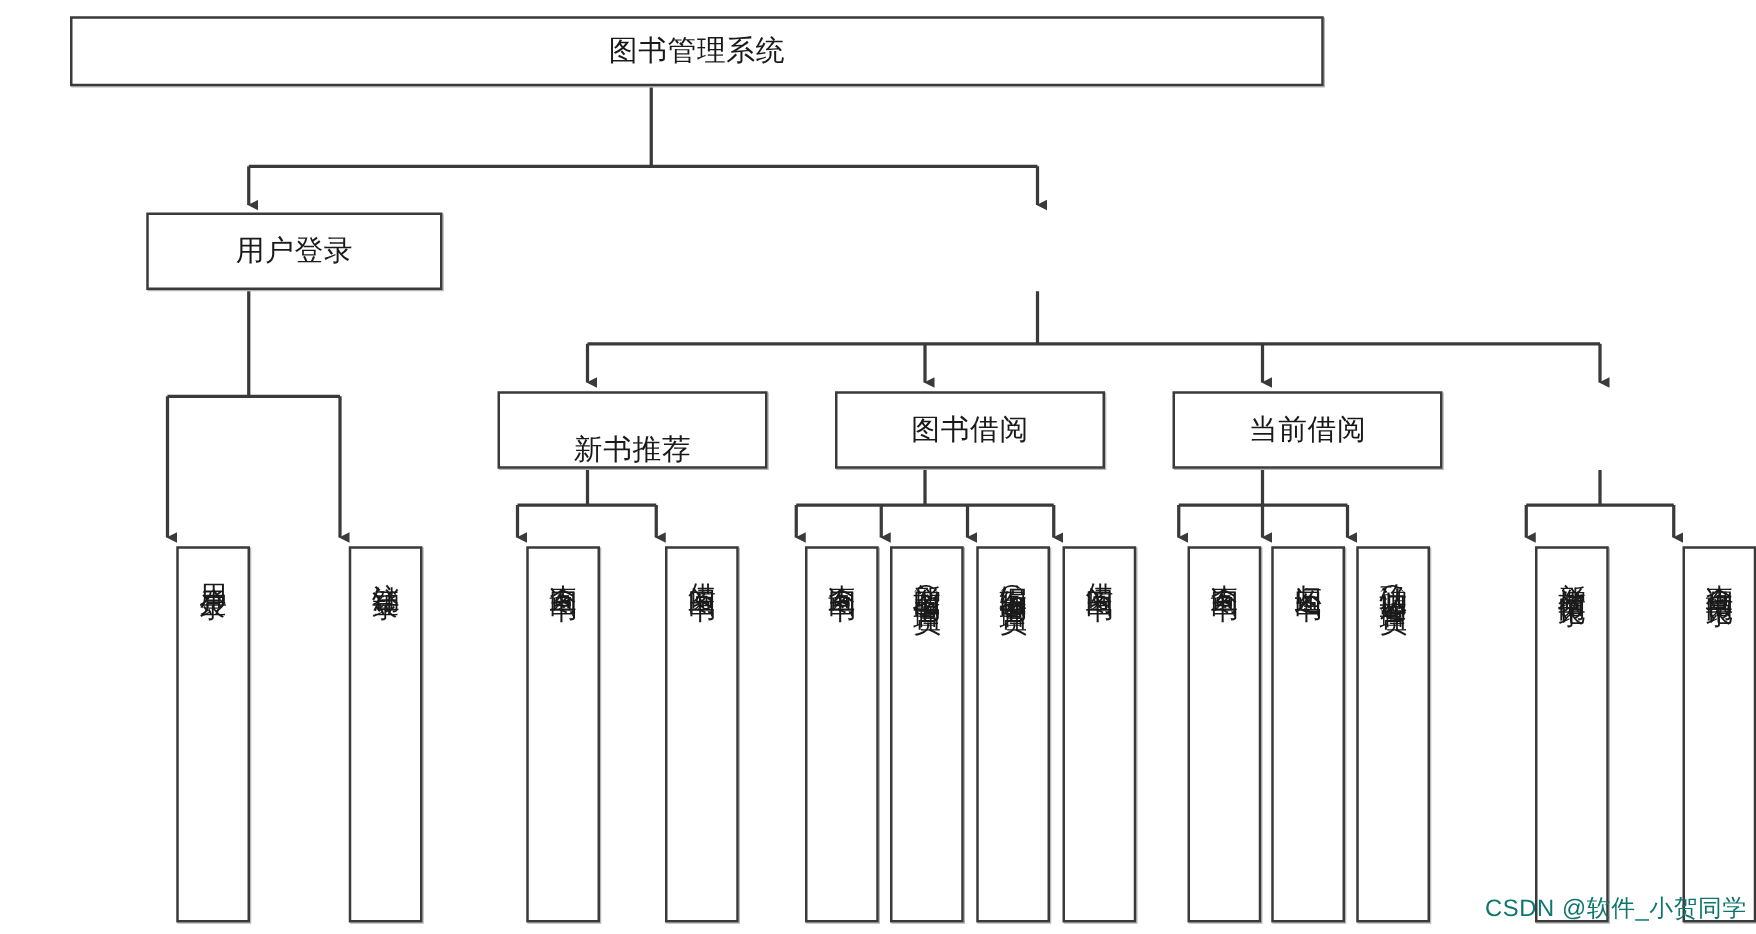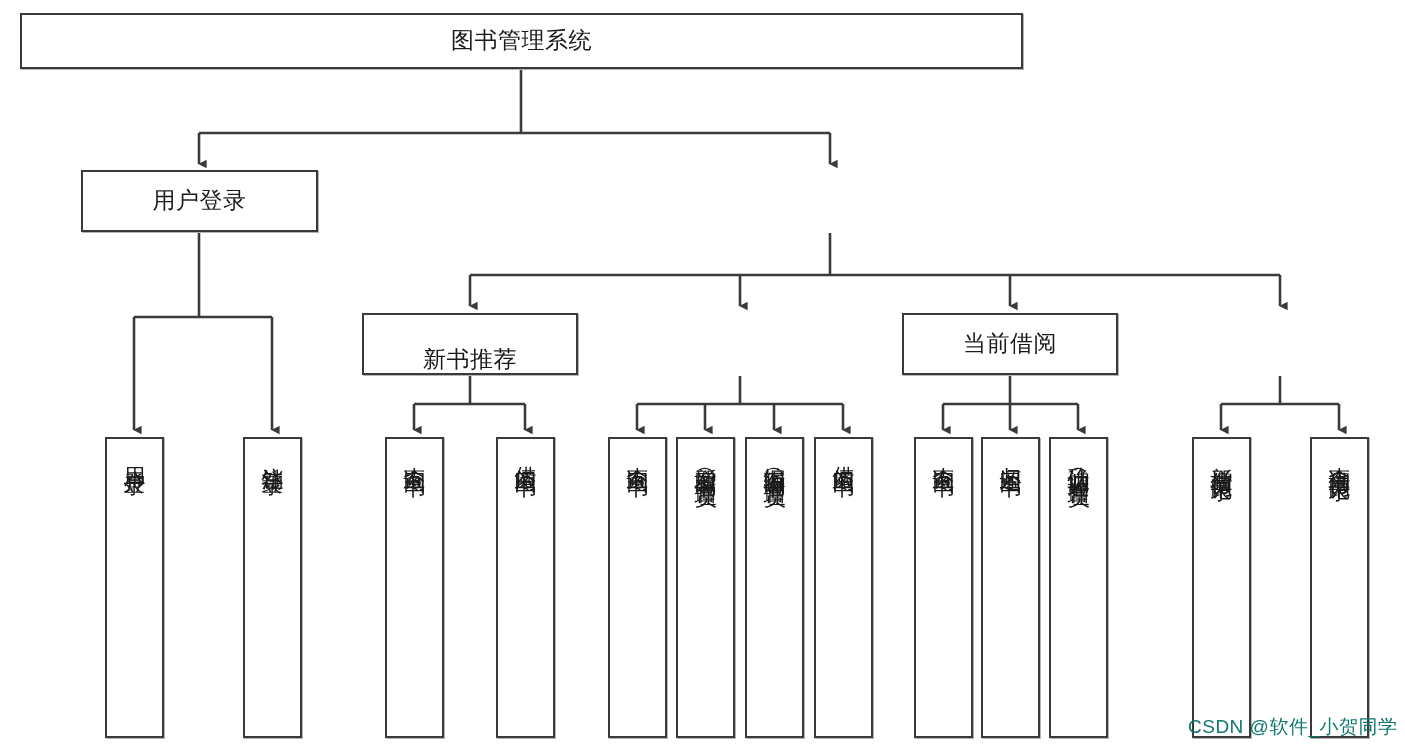--- a/index.html
+++ b/index.html
@@ -30,20 +30,21 @@
   .node-box {
     position: absolute;
     box-sizing: border-box;
     background: #ffffff;
     border: 2px solid #3a3a3a;
     box-shadow: 1px 1px 0 rgba(120,120,120,0.55);
     display: flex;
     align-items: center;
     justify-content: center;
     color: #1a1a1a;
+    margin-left: 36px;
   }
   .node-label {
     display: block;
     text-align: center;
     line-height: 1.18;
     white-space: pre;
     color: #1a1a1a;
   }
   .horiz .node-label {
     font-size: 23px;
@@ -149,20 +150,23 @@
     <span class="node-label">图书管理系统</span>
   </div>
 
   <div class="node-box horiz" style="left:81px; top:170px; width:237px; height:62px;">
     <span class="node-label">用户登录</span>
   </div>
 
   <div class="node-box horiz" style="left:362px; top:313px; width:216px; height:62px;align-items:flex-end;">
     <span class="node-label">新书推荐</span>
   </div>
+  <div class="node-box horiz" style="left:632px; top:313px; width:216px; height:62px;">
+    <span class="node-label">图书借阅</span>
+  </div>
   <div class="node-box horiz" style="left:902px; top:313px; width:216px; height:62px;">
     <span class="node-label">当前借阅</span>
   </div>
 
   <div class="node-box vert" style="left:105px; top:437px; width:59px; height:301px;">
     <span class="node-label">用户登录</span>
   </div>
   <div class="node-box vert" style="left:243px; top:437px; width:59px; height:301px;">
     <span class="node-label">注销登录</span>
   </div>

